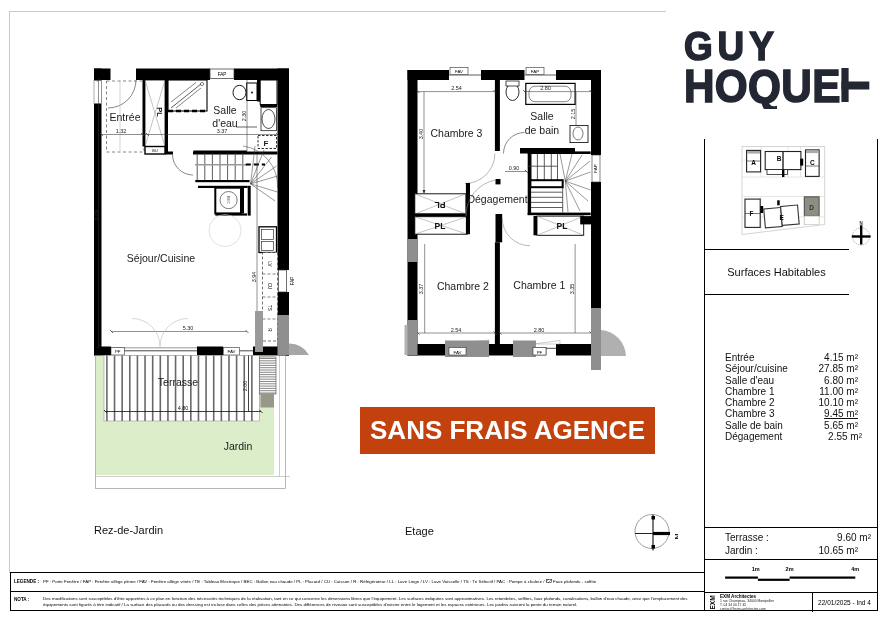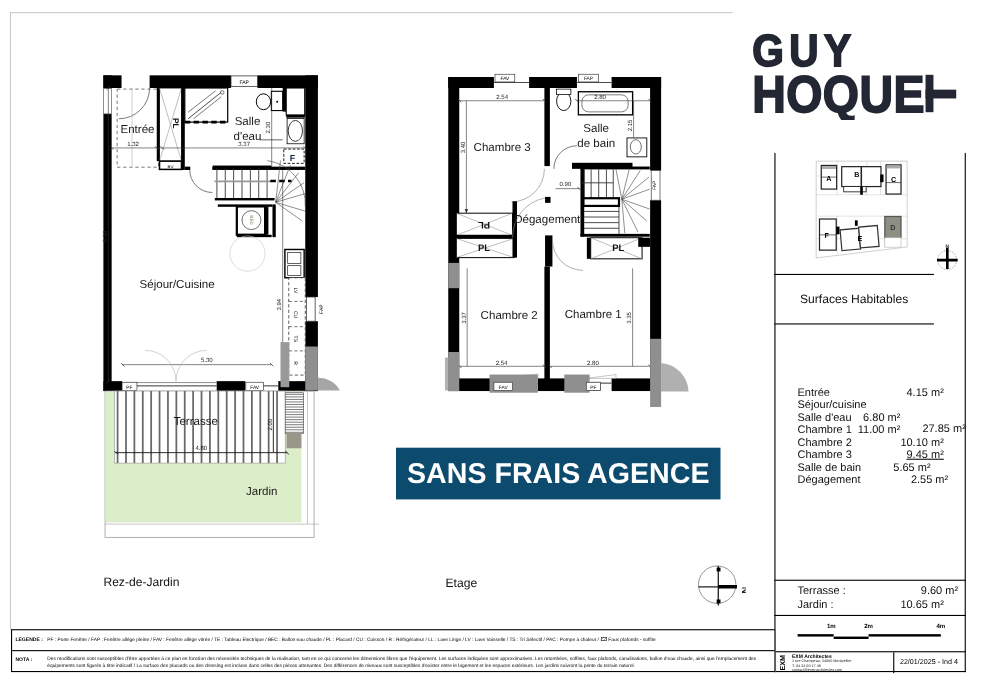--- a/index.html
+++ b/index.html
@@ -372,21 +372,21 @@
   <text x="539" y="331.5">2.80</text>
 </g>
 
 <path d="M 449,344 L 489,340 L 489,344 Z" fill="none" stroke="#999" stroke-width="0.5"></path>
 <path d="M 533,344 L 560,340.5 L 560,344 Z" fill="none" stroke="#999" stroke-width="0.5"></path>
 </svg>
 
 <div class="abs" style="left:94px; top:524px; font-size:11px; color:#111; z-index:2;">Rez-de-Jardin</div>
 <div class="abs" style="left:405px; top:525px; font-size:11px; color:#111; z-index:2;">Etage</div>
 
-<div class="abs" style="left:360px; top:407px; width:295px; height:47px; background:#0c4a6e; z-index:3; color:#fff; font-weight:bold; font-size:26px; text-align:center; line-height:47px; white-space:nowrap;">SANS FRAIS AGENCE</div>
+<div class="abs" style="left:360px; top:407px; width:295px; height:47px; background:#c2410c; z-index:3; color:#fff; font-weight:bold; font-size:26px; text-align:center; line-height:47px; white-space:nowrap;">SANS FRAIS AGENCE</div>
 
 <svg class="abs" style="left:683px; top:29px; z-index:3;" width="188" height="80" viewBox="0 0 188 80">
 <g transform="scale(0.9 1)" fill="#232733" stroke="#232733" stroke-width="1.6" font-family="Liberation Sans, sans-serif" font-weight="bold">
   <text x="1" y="31" font-size="41" letter-spacing="5.5">GUY</text>
   <text x="1" y="73" font-size="47" letter-spacing="0.4">HOQUE</text>
   <rect x="176" y="39" width="8" height="34" stroke="none"></rect>
   <rect x="176" y="52.5" width="31" height="8" stroke="none"></rect>
 </g>
 </svg>
 
@@ -445,26 +445,26 @@
       <circle cx="861" cy="236.4" r="8.6" fill="none" stroke="#999" stroke-width="0.7" stroke-dasharray="1.5,1"></circle>
       <line x1="861.2" y1="225.3" x2="861.2" y2="244.5" stroke="#000" stroke-width="2.4"></line>
       <line x1="851.8" y1="236.5" x2="870.6" y2="236.5" stroke="#000" stroke-width="2.4"></line>
       <text x="861.2" y="225" font-size="4.5" font-weight="bold" fill="#334" text-anchor="middle">N</text>
     </g>
   </svg>
   <div class="abs" style="left:0; top:110px; width:145px; height:45.5px; border-top:1.4px solid #000; border-bottom:1.4px solid #000; text-align:center; line-height:45px; font-size:11px; color:#111;">Surfaces Habitables</div>
 
   <div class="abs" style="left:0; top:213px; width:174px; font-size:10px; color:#111; line-height:11.3px;">
     <div><span style="padding-left:21px;">Entrée</span><span style="float:right; padding-right:20px;">4.15 m²</span></div>
-    <div><span style="padding-left:21px;">Séjour/cuisine</span><span style="float:right; margin-top:22px;">27.85 m²</span></div>
+    <div><span style="padding-left:21px;">Séjour/cuisine</span><span style="float:right; padding-right:20px;">27.85 m²</span></div>
     <div><span style="padding-left:21px;">Salle d'eau</span><span style="float:right; padding-right:20px;">6.80 m²</span></div>
     <div><span style="padding-left:21px;">Chambre 1</span><span style="float:right; padding-right:20px;">11.00 m²</span></div>
     <div><span style="padding-left:21px;">Chambre 2</span><span style="float:right; padding-right:20px;margin-left:36px;">10.10 m²</span></div>
     <div><span style="padding-left:21px;">Chambre 3</span><span style="float:right; padding-right:20px;text-decoration:underline;">9.45 m²</span></div>
-    <div><span style="padding-left:21px;margin-top:17px;">Salle de bain</span><span style="float:right; padding-right:32px;">5.65 m²</span></div>
+    <div><span style="padding-left:21px;margin-top:17px;">Salle de bain</span><span style="float:right; padding-right:20px;">5.65 m²</span></div>
     <div><span style="padding-left:21px;">Dégagement</span><span style="float:right; padding-right:16px;">2.55 m²</span></div>
   </div>
 
 
   <div class="abs" style="left:0; top:387.5px; width:174px; height:33px; border-top:1.4px solid #000; border-bottom:1.4px solid #000; font-size:10px; color:#111; line-height:13px; padding-top:3px;">
     <div><span style="padding-left:21px;margin-top:36px;">Terrasse :</span><span style="float:right; padding-right:7px;margin-left:32px;">9.60 m²</span></div>
     <div><span style="padding-left:21px;">Jardin :</span><span style="float:right; padding-right:20px;">10.65 m²</span></div>
   </div>
 
   <svg class="abs" style="left:0; top:421px;" width="174" height="32" viewBox="0 0 174 32">

